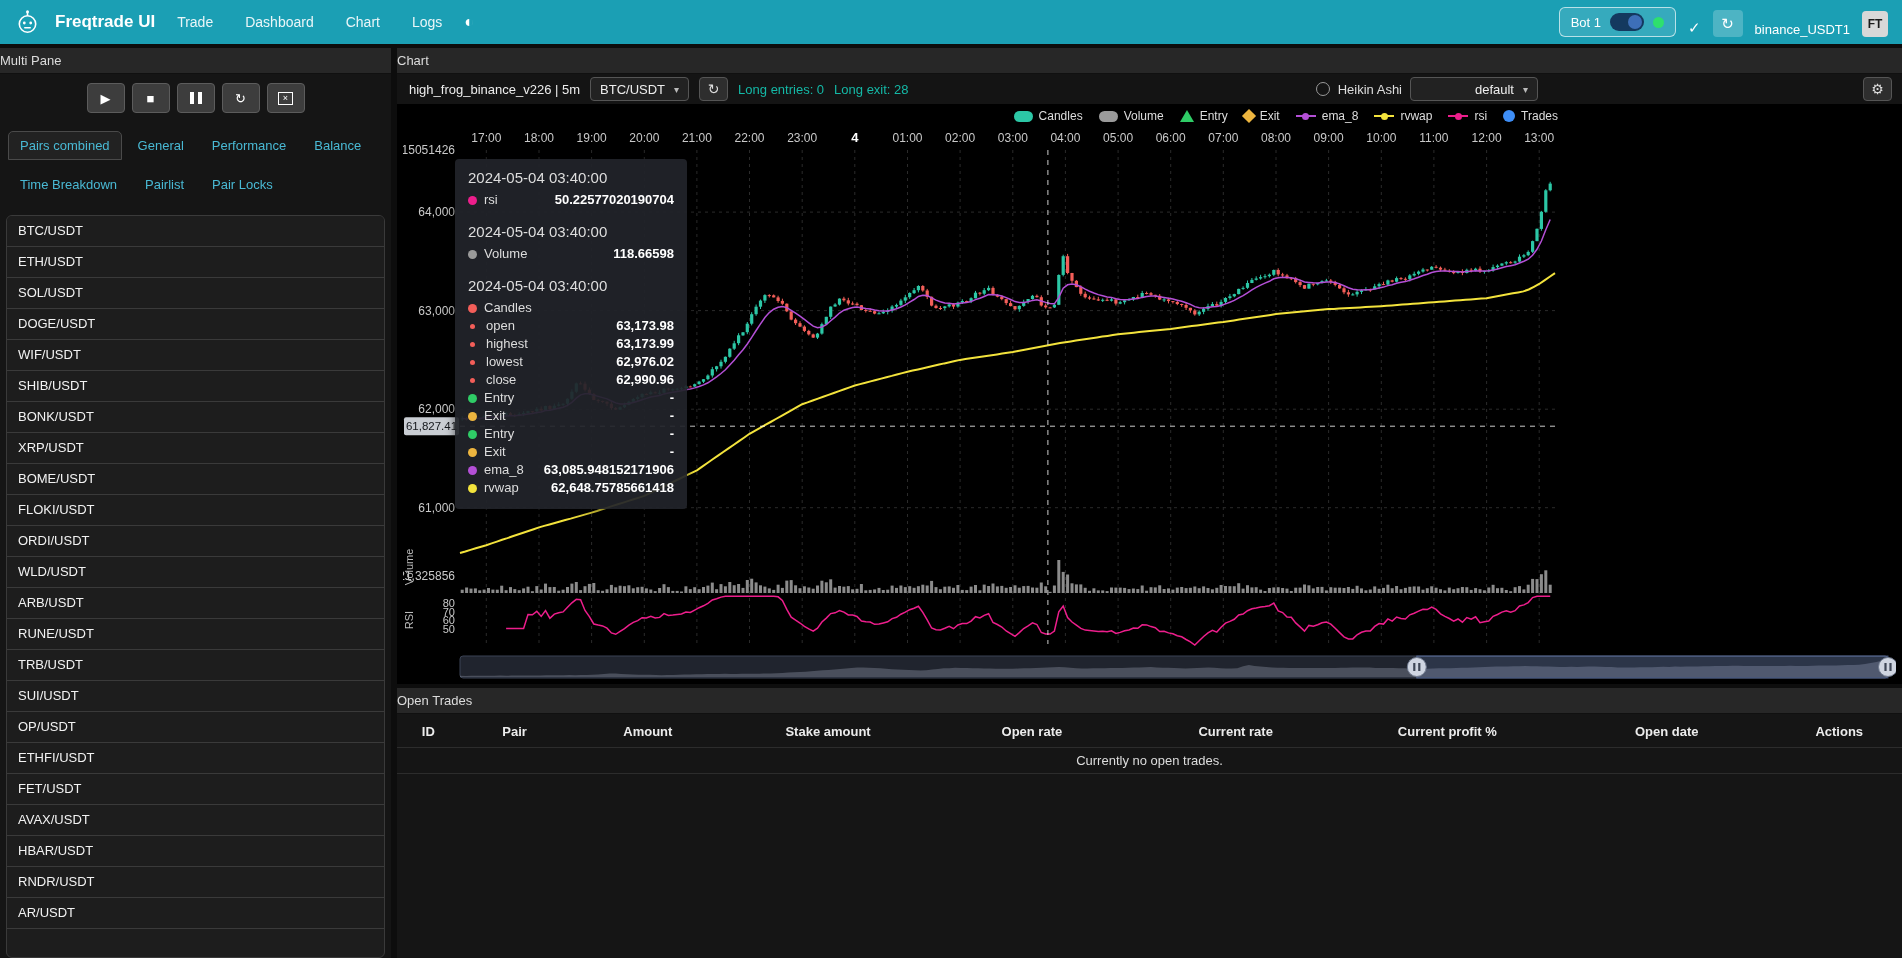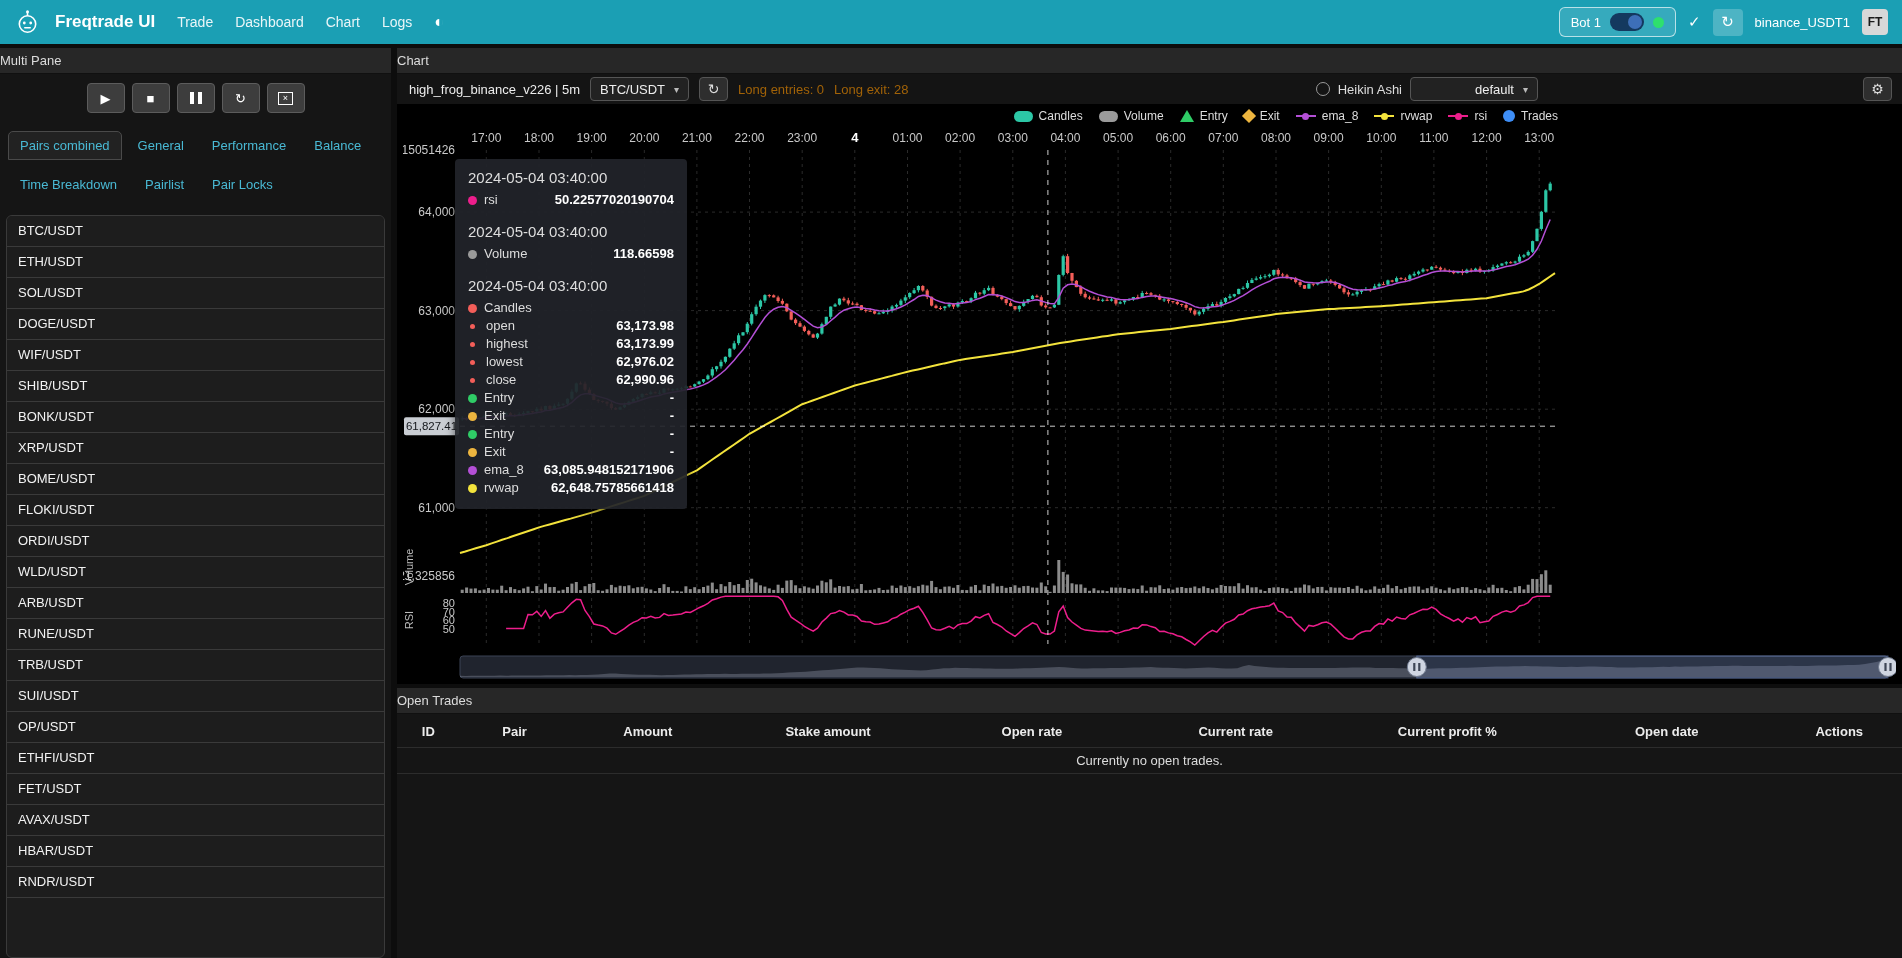--- a/index.html
+++ b/index.html
@@ -6,21 +6,21 @@
   html,body{width:1902px;height:958px;overflow:hidden;background:#0d0d0d;
     font-family:"Liberation Sans",sans-serif;}
 
   
   .navbar{height:44px;background:#1b9fb4;display:flex;align-items:center;
     justify-content:space-between;padding:0 14px;color:#fff;}
   .nav-left{display:flex;align-items:center;gap:22px}
   .brand{font-size:17px;font-weight:700;margin-left:-8px;cursor:pointer}
   .nav-link{font-size:14px;color:#eaf6f8;cursor:pointer}
   .theme-toggle{font-size:16px;cursor:pointer}
-  .nav-right{display:flex;align-items:center;gap:12px}
+  .nav-right{display:flex;align-items:flex-end;gap:12px}
   .bot-box{display:flex;align-items:center;gap:9px;background:rgba(255,255,255,.12);
     border:1px solid rgba(255,255,255,.65);border-radius:6px;padding:5px 11px;
     font-size:13px;cursor:pointer}
   .toggle{width:34px;height:18px;border-radius:9px;background:#14395f;position:relative;
     display:inline-block;cursor:pointer}
   .knob{position:absolute;right:2px;top:2px;width:14px;height:14px;border-radius:50%;
     background:#3d6fb8}
   .status-dot{width:11px;height:11px;border-radius:50%;background:#2ee06e;display:inline-block}
   .nav-check{font-size:15px}
   .nav-refresh{width:30px;height:27px;border:none;border-radius:4px;
@@ -58,21 +58,21 @@
   .chart-panel{height:636px}
   .toolbar{height:30px;display:flex;align-items:center;gap:10px;padding:12px 12px;
     position:relative;background:#141414}
   .strategy{font-size:13px;color:#ededed}
   .select{display:flex;align-items:center;gap:9px;background:#222;border:1px solid #555;
     border-radius:4px;padding:2px 9px;font-size:13px;color:#eee;height:24px;cursor:pointer}
   .select.wide{min-width:128px;justify-content:flex-end}
   .chev{font-size:10px;color:#bbb}
   .tb-btn{width:29px;height:24px;background:#2e2e2e;border:1px solid #555;border-radius:4px;
     color:#ddd;font-size:14px;display:flex;align-items:center;justify-content:center;cursor:pointer}
-  .entries{font-size:13px;color:#a16207}
+  .entries{font-size:13px;color:#14b8a6}
   .toolbar-right{margin-left:auto;margin-right:352px;display:flex;align-items:center;gap:8px;
     font-size:13px;color:#ddd}
   .cb{width:14px;height:14px;border:1px solid #999;border-radius:50%;background:transparent;cursor:pointer}
   .gear-btn{position:absolute;right:10px;top:3px}
 
   .chart-area{position:relative;height:580px;background:#000;overflow:hidden}
   .chart-area svg{display:block;margin-left:6px}
   .legend{position:absolute;top:5px;right:344px;display:flex;gap:16px;align-items:center}
   .lg-item{display:flex;align-items:center;gap:6px;font-size:12px;color:#ddd;cursor:pointer}
   .lg-pill{width:19px;height:11px;border-radius:6px;display:inline-block}
@@ -112,21 +112,21 @@
       <svg width="27" height="27" viewBox="0 0 27 27">
         <circle cx="13.5" cy="15" r="8.2" fill="none" stroke="#fff" stroke-width="1.6"></circle>
         <line x1="13.5" y1="6.8" x2="13.5" y2="3.6" stroke="#fff" stroke-width="1.6"></line>
         <circle cx="13.5" cy="2.8" r="1.5" fill="#fff"></circle>
         <circle cx="10.3" cy="14" r="1.4" fill="#fff"></circle>
         <circle cx="16.7" cy="14" r="1.4" fill="#fff"></circle>
         <rect x="10" y="18" width="7" height="1.6" rx="0.8" fill="#fff"></rect>
       </svg>
     </span>
     <span class="brand">Freqtrade UI</span>
-    <div class="nav-links" style="display:flex;gap:22px">
+    <div class="nav-links" style="display:flex;gap:32px">
         <span class="nav-link">Trade</span>
         <span class="nav-link">Dashboard</span>
         <span class="nav-link">Chart</span>
         <span class="nav-link">Logs</span>
       </div>
     <span class="theme-toggle">◐</span>
   </div>
   <div class="nav-right">
     <div class="bot-box">
       <span>Bot 1</span>
@@ -187,20 +187,21 @@
         <div class="pair-row">ARB/USDT</div>
         <div class="pair-row">RUNE/USDT</div>
         <div class="pair-row">TRB/USDT</div>
         <div class="pair-row">SUI/USDT</div>
         <div class="pair-row">OP/USDT</div>
         <div class="pair-row">ETHFI/USDT</div>
         <div class="pair-row">FET/USDT</div>
         <div class="pair-row">AVAX/USDT</div>
         <div class="pair-row">HBAR/USDT</div>
         <div class="pair-row">RNDR/USDT</div>
+        <div class="pair-row">AR/USDT</div>
       </div>
   </aside>
 
   <section class="content">
 
     <div class="panel chart-panel">
       <div class="panel-header">Chart</div>
       <div class="toolbar">
         <span class="strategy">high_frog_binance_v226 | 5m</span>
         <div class="select">

